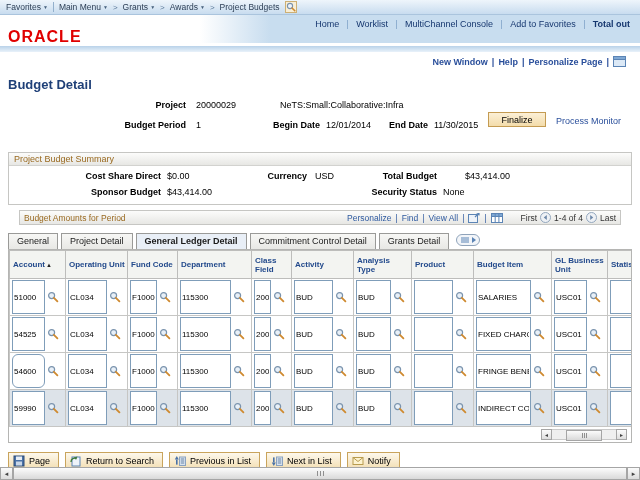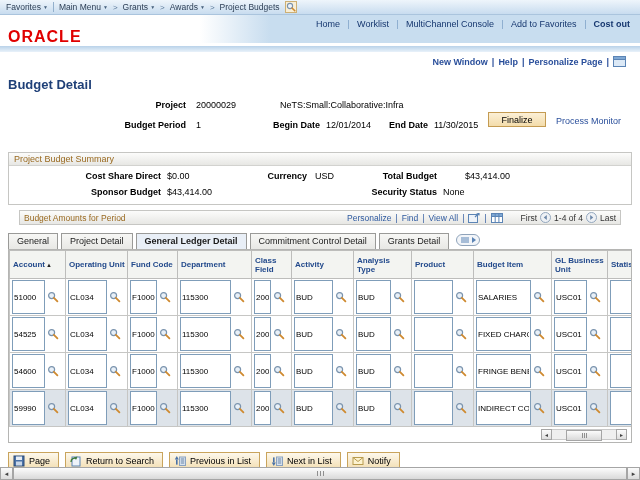--- a/index.html
+++ b/index.html
@@ -169,21 +169,21 @@
   <div class="mast-blue"></div>
   <div class="mast-links">
     <span class="blue-head">Home</span>
     <span class="mast-sep"></span>
     <span>Worklist</span>
     <span class="mast-sep"></span>
     <span>MultiChannel Console</span>
     <span class="mast-sep"></span>
     <span>Add to Favorites</span>
     <span class="mast-sep"></span>
-    <span class="signout">Cost out</span>
+    <span class="signout">Total out</span>
   </div>
   <div class="oracle">ORACLE</div>
 </div>
 <div class="band"></div>
 
 <div class="pagebar">
   <span>New Window</span>
   <span class="psep">|</span>
   <span>Help</span>
   <span class="psep">|</span>
@@ -391,21 +391,21 @@
               <circle cx="4.6" cy="4.6" r="3" fill="#e8f0f8" stroke="#7a93ad" stroke-width="1.2"></circle>
               <line x1="6.9" y1="6.9" x2="10.4" y2="10.4" stroke="#cf8a30" stroke-width="1.8" stroke-linecap="round"></line>
             </svg></td>
           <td><input class="fld" type="text" value="USC01" style="width: calc(100% - 18px);"><svg class="lkp" width="12" height="12" viewBox="0 0 12 12">
               <circle cx="4.6" cy="4.6" r="3" fill="#e8f0f8" stroke="#7a93ad" stroke-width="1.2"></circle>
               <line x1="6.9" y1="6.9" x2="10.4" y2="10.4" stroke="#cf8a30" stroke-width="1.8" stroke-linecap="round"></line>
             </svg></td>
           <td><input class="fld" type="text" style="width: calc(100% - 4px);"></td>
         </tr>
         <tr>
-          <td><input class="fld" type="text" value="54600" style="width: calc(100% - 18px);"><svg class="lkp" width="12" height="12" viewBox="0 0 12 12">
+          <td><input class="fld" type="text" value="54600" style="width: calc(100% - 18px); border-radius: 6px;"><svg class="lkp" width="12" height="12" viewBox="0 0 12 12">
               <circle cx="4.6" cy="4.6" r="3" fill="#e8f0f8" stroke="#7a93ad" stroke-width="1.2"></circle>
               <line x1="6.9" y1="6.9" x2="10.4" y2="10.4" stroke="#cf8a30" stroke-width="1.8" stroke-linecap="round"></line>
             </svg></td>
           <td><input class="fld" type="text" value="CL034" style="width: calc(100% - 18px);"><svg class="lkp" width="12" height="12" viewBox="0 0 12 12">
               <circle cx="4.6" cy="4.6" r="3" fill="#e8f0f8" stroke="#7a93ad" stroke-width="1.2"></circle>
               <line x1="6.9" y1="6.9" x2="10.4" y2="10.4" stroke="#cf8a30" stroke-width="1.8" stroke-linecap="round"></line>
             </svg></td>
           <td><input class="fld" type="text" value="F1000" style="width: calc(100% - 18px);"><svg class="lkp" width="12" height="12" viewBox="0 0 12 12">
               <circle cx="4.6" cy="4.6" r="3" fill="#e8f0f8" stroke="#7a93ad" stroke-width="1.2"></circle>
               <line x1="6.9" y1="6.9" x2="10.4" y2="10.4" stroke="#cf8a30" stroke-width="1.8" stroke-linecap="round"></line>

